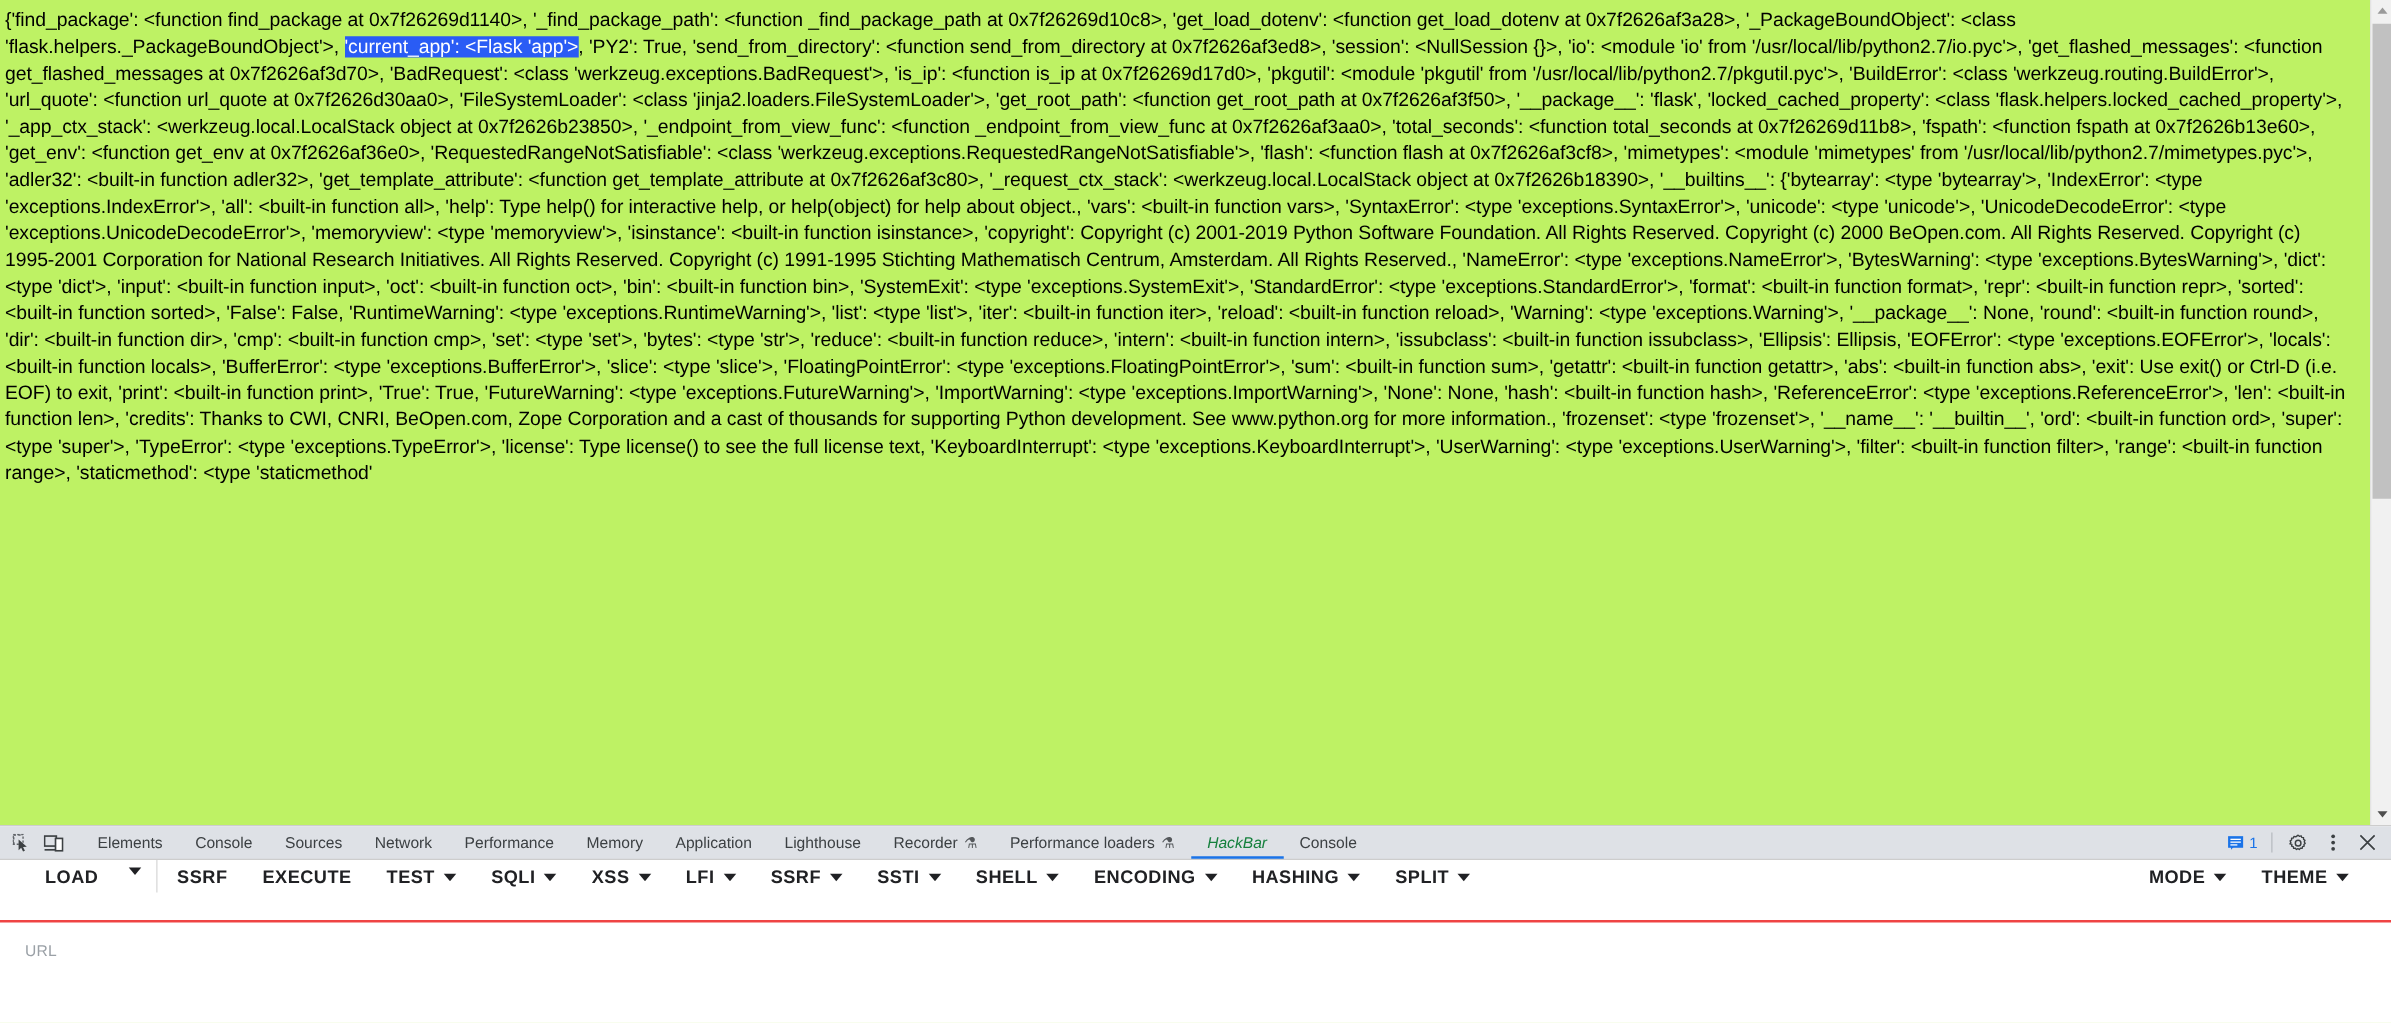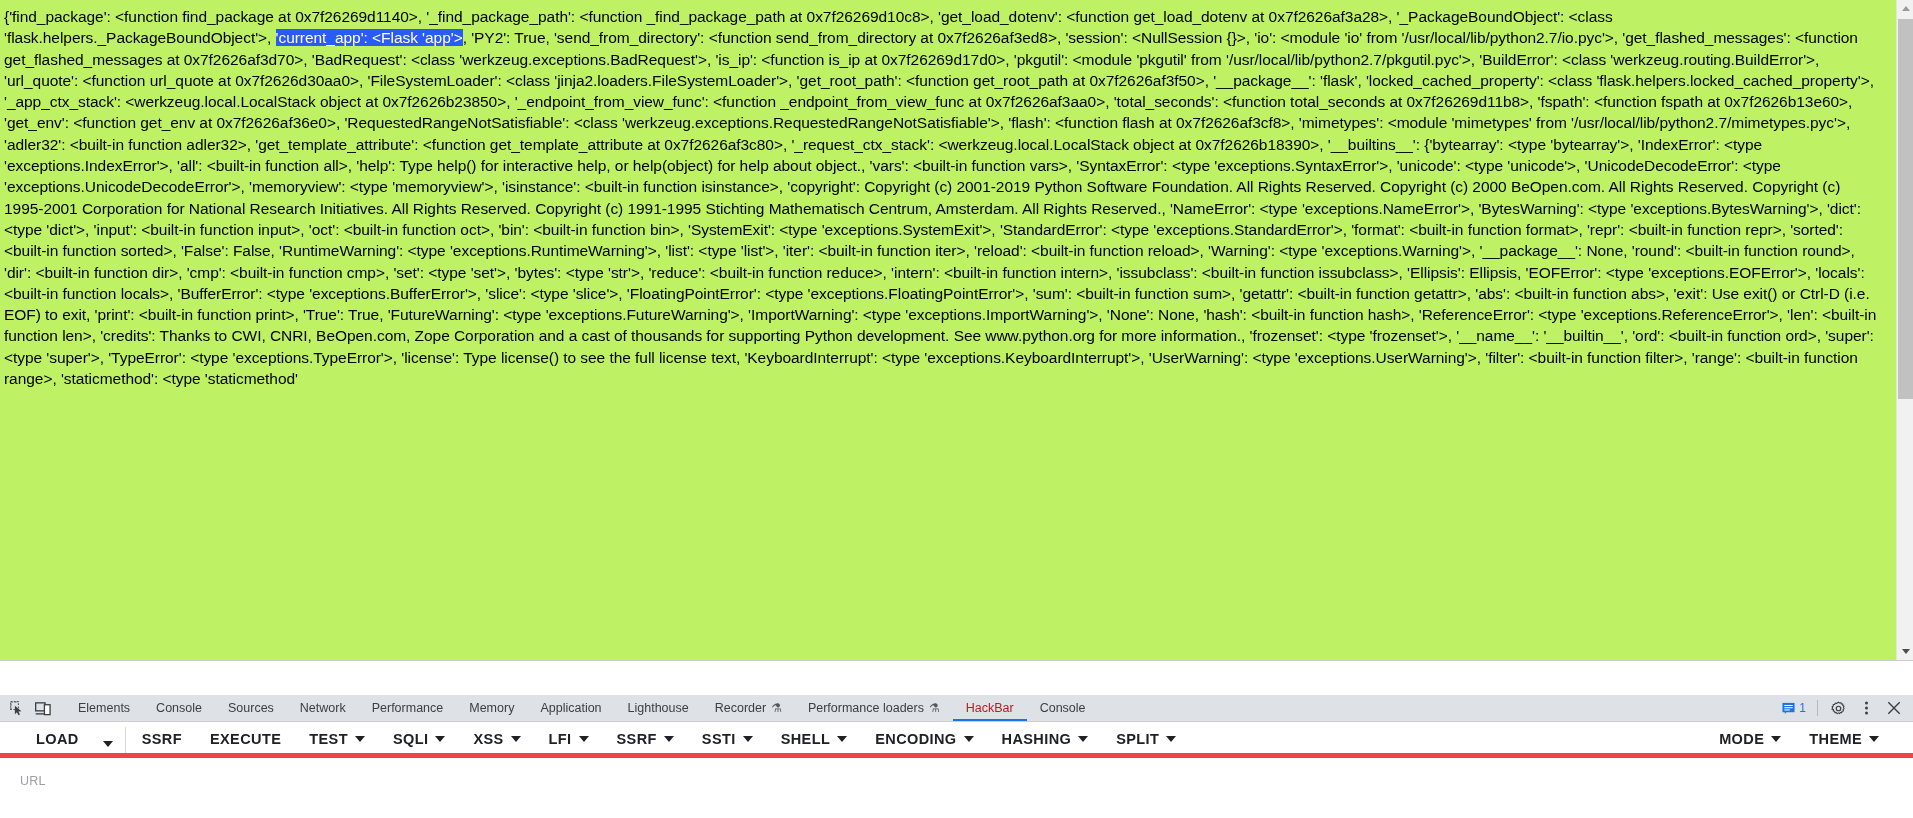--- a/index.html
+++ b/index.html
@@ -90,21 +90,20 @@
   .dt-tabbar {
     height: 27px;
     background: #dee1e6;
     display: flex;
     align-items: stretch;
     padding: 0;
     border-bottom: 1px solid #cdcdcd;
     font-size: 12px;
     color: #3c4043;
     position: relative;
-    margin-top: 34px;
   }
   .dt-icons-left {
     display: flex;
     align-items: center;
     gap: 0px;
     padding: 0 2px 0 4px;
   }
   .dt-icon-btn {
     width: 26px; height: 26px;
     display: flex; align-items: center; justify-content: center;
@@ -126,21 +125,22 @@
     gap: 5px;
     padding: 0 13px;
     font-size: 12.5px;
     color: #3c4043;
     cursor: pointer;
     white-space: nowrap;
     position: relative;
     font-family: "Liberation Sans", sans-serif;
   }
   .dt-tab.active {
-    color: #b91c1c;
+    color: #15803d;
+    font-style: italic;
   }
   .dt-tab.active::after {
     content: "";
     position: absolute;
     left: 0; right: 0; bottom: 0;
     height: 2px;
     background: #1a73e8;
   }
   .dt-flask {
     font-size: 12px;
@@ -170,25 +170,25 @@
 
   
   .hackbar {
     flex: 1 1 auto;
     background: #ffffff;
     display: flex;
     flex-direction: column;
     overflow: hidden;
   }
   .hb-toolbar {
-    height: 36px;
-    display: flex;
-    align-items: flex-end;
+    height: 50px;
+    display: flex;
+    align-items: flex-start;
     padding: 0 20px 0 22px;
-    border-bottom: 5px solid #ef4444;
+    border-bottom: 2px solid #ef4444;
     font-family: "Liberation Sans", sans-serif;
   }
   .hb-btn {
     font-size: 14.5px;
     font-weight: 600;
     letter-spacing: 0.4px;
     color: #202124;
     padding: 6px 14px;
     cursor: pointer;
     display: flex;

